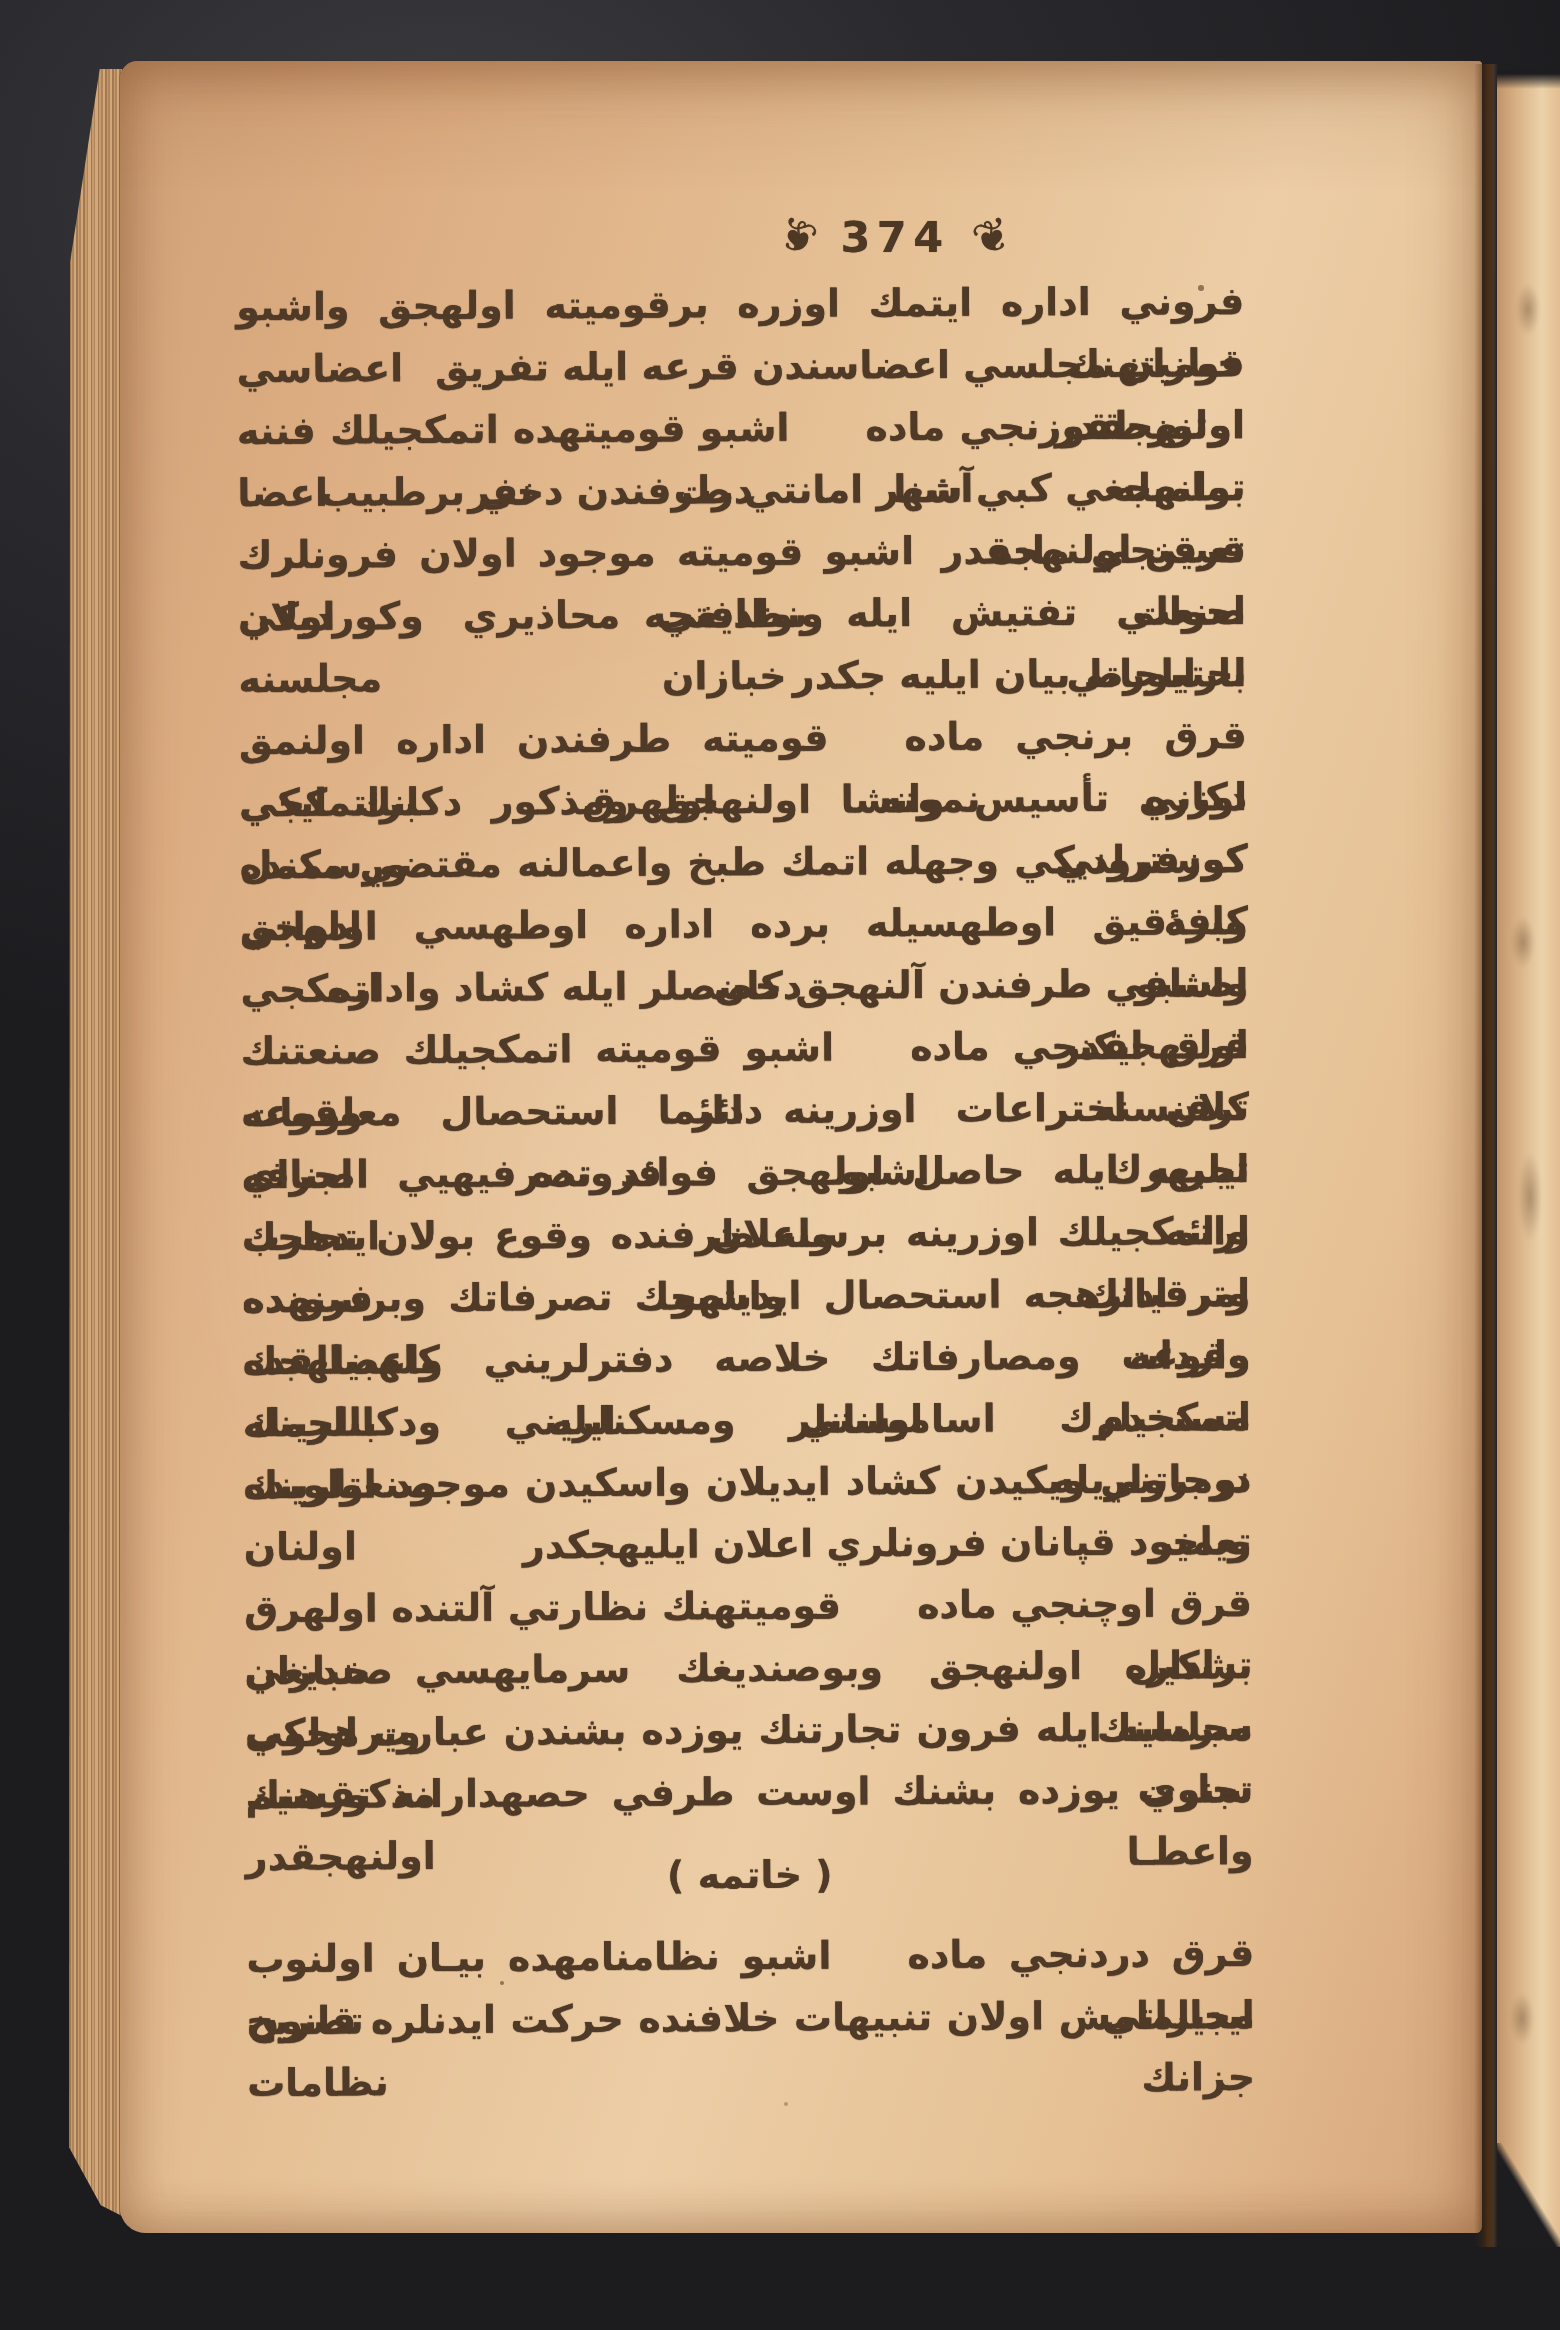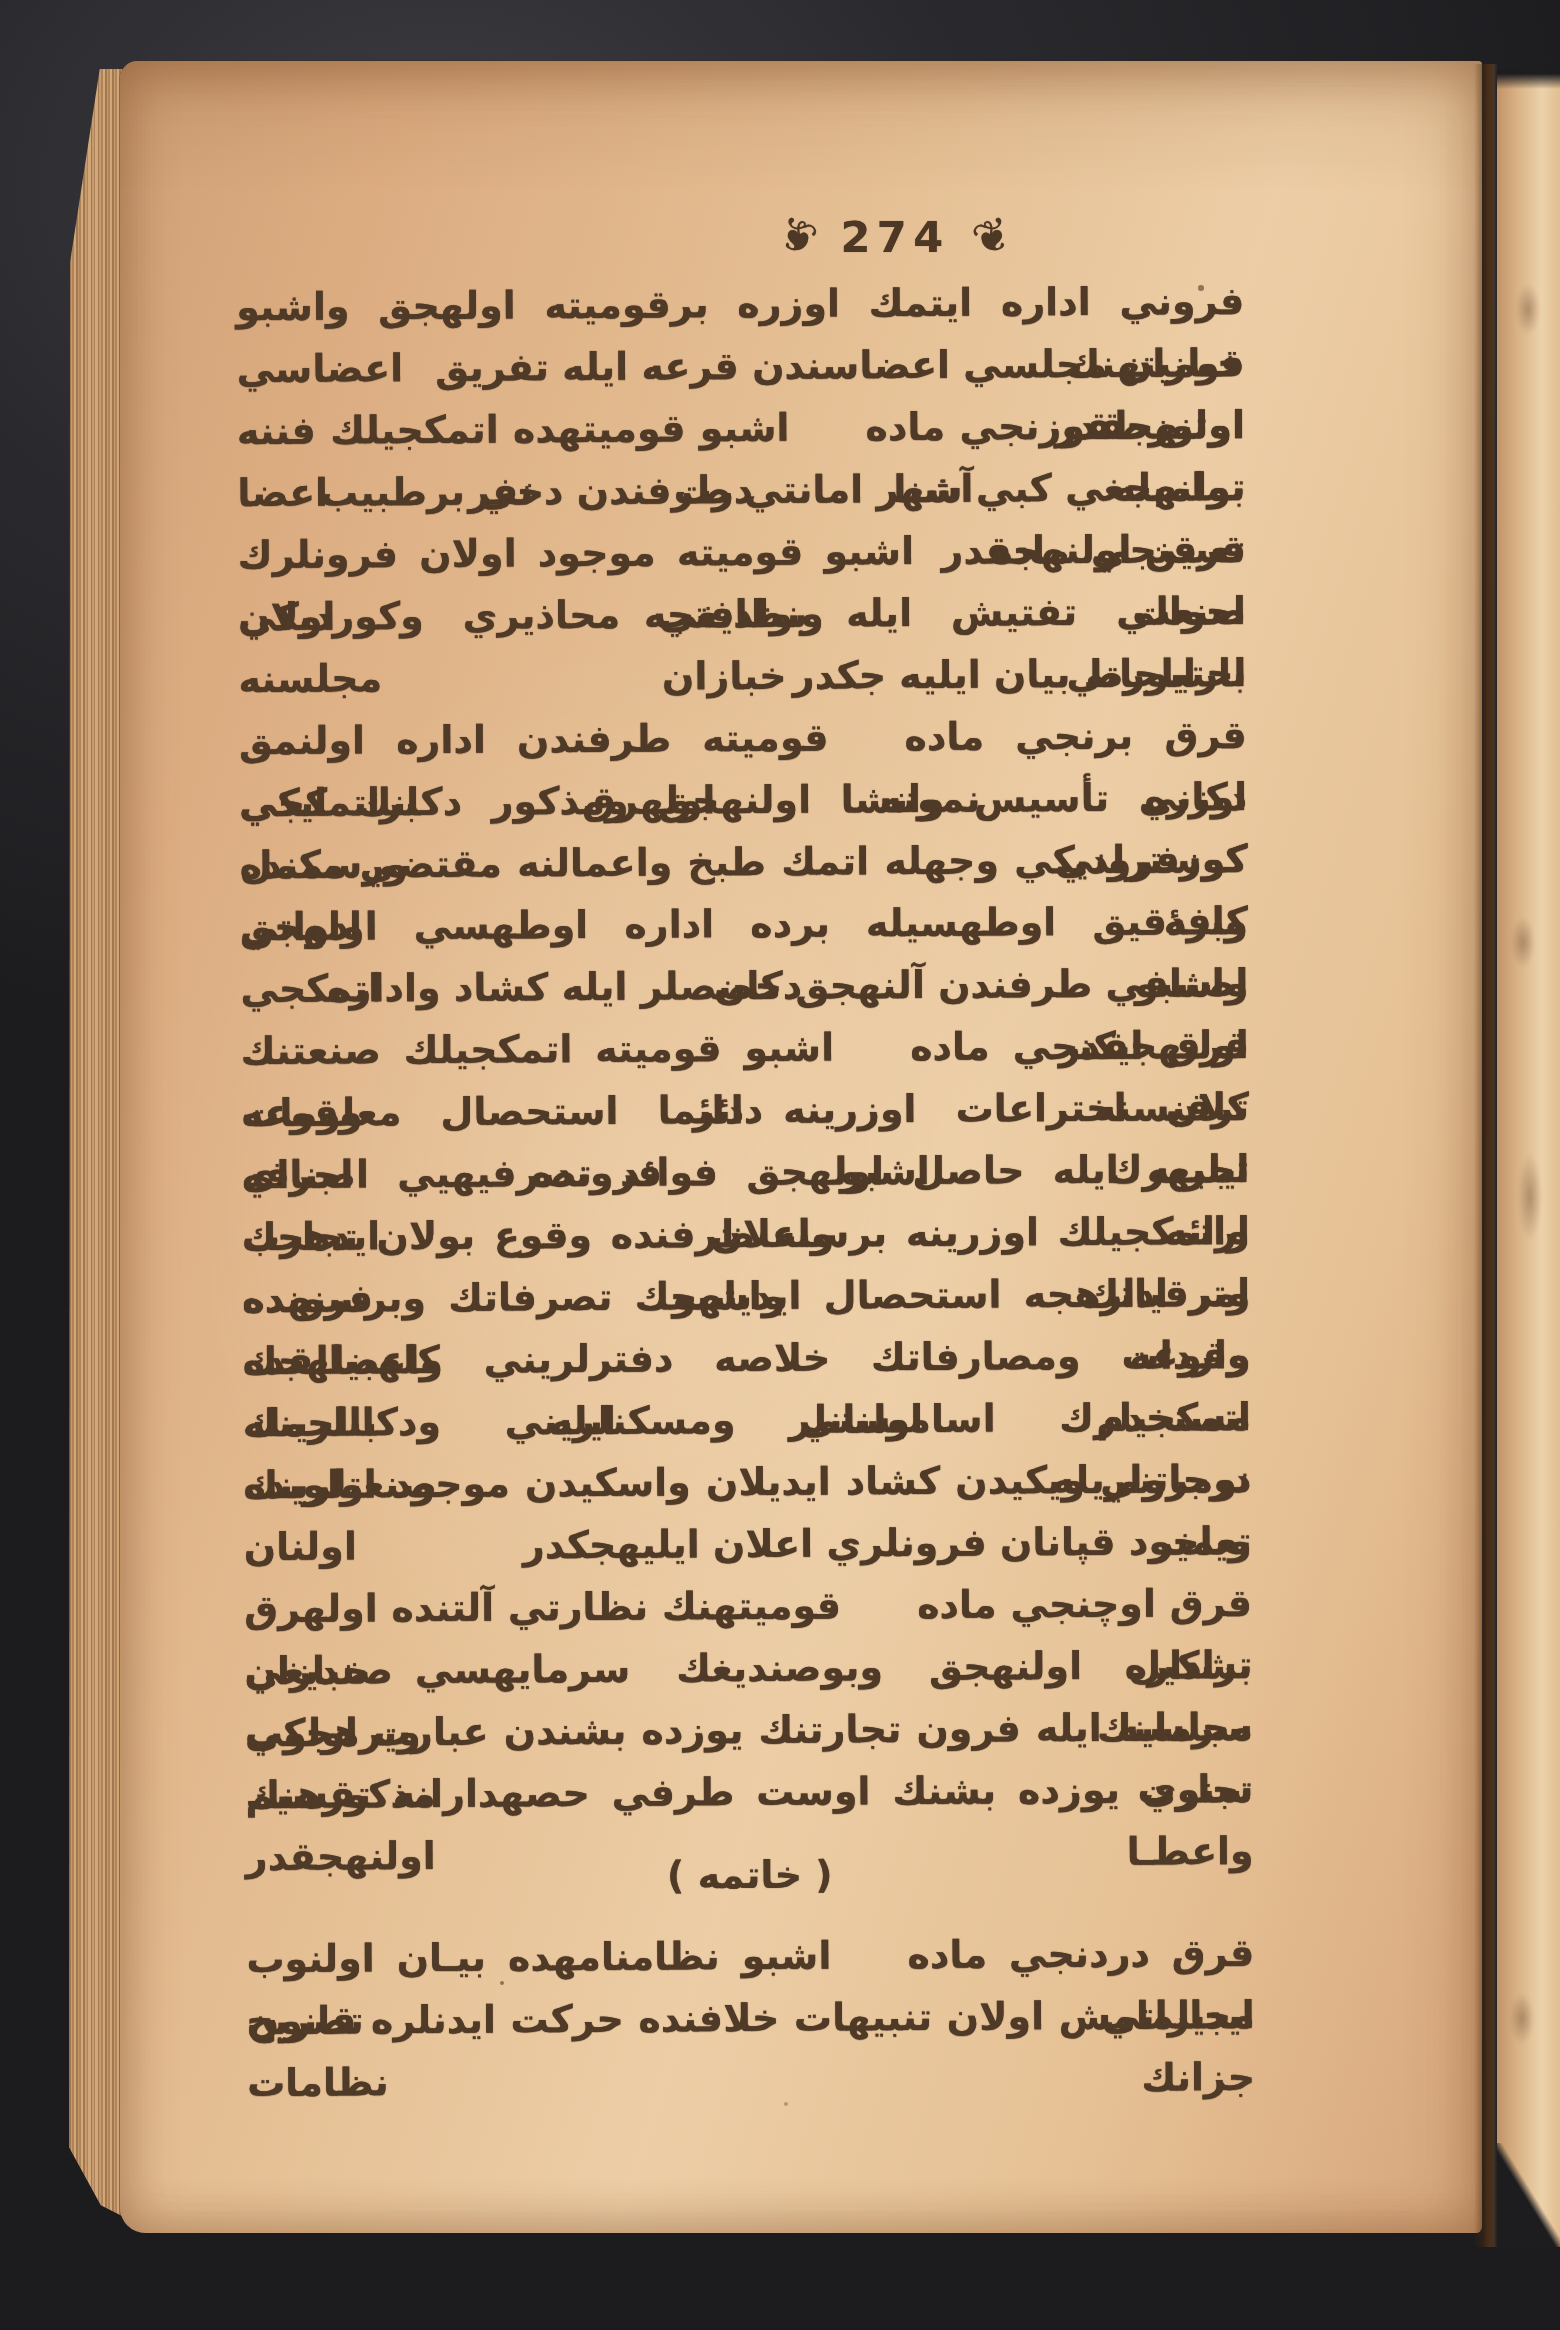--- a/index.html
+++ b/index.html
@@ -84,21 +84,21 @@
 </head>
 <body>
 
 <div class="stage">
 
   <div class="page-edges"></div>
 
   <div class="page">
     <div class="header">
       <span class="orn">❦</span>
-      <span class="pagenum">274</span>
+      <span class="pagenum">374</span>
       <span class="orn flip">❦</span>
     </div>
 
     <div class="textblock">
         <div class="line j">فروني اداره ايتمك اوزره برقوميته اولهجق واشبو قوميتهنك اعضاسي</div>
         <div class="line e">خبازان مجلسي اعضاسندن قرعه ايله تفريق اولنهجقدر</div>
         <div class="line j">اوتوزطقوزنجي ماده  اشبو قوميتهده اتمكجيلك فننه تماميله آشنا درت نفر اعضا</div>
         <div class="line e">بولنهجغي كبي شهر امانتي طرفندن دخي برطبيب تعيين اولنهجقدر</div>
         <div class="line j">قرقنجي ماده  اشبو قوميته موجود اولان فرونلرك صنعت ونظافتجه اولان</div>
         <div class="line j">احوالي تفتيش ايله بولديغي محاذيري وكورديكي احتياجاتي خبازان مجلسنه</div>

